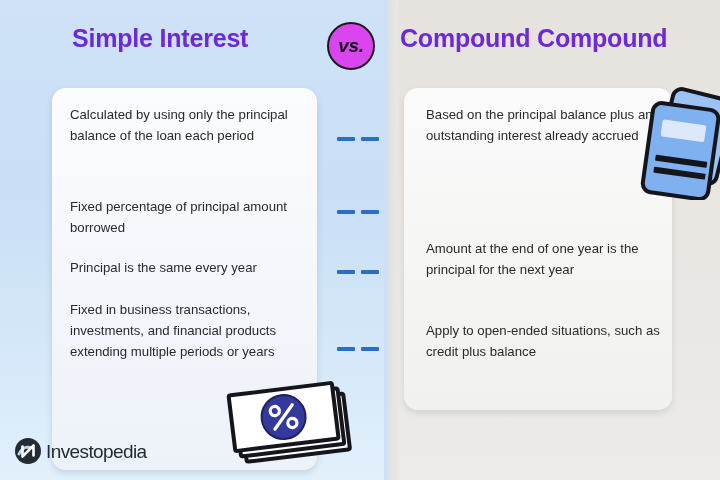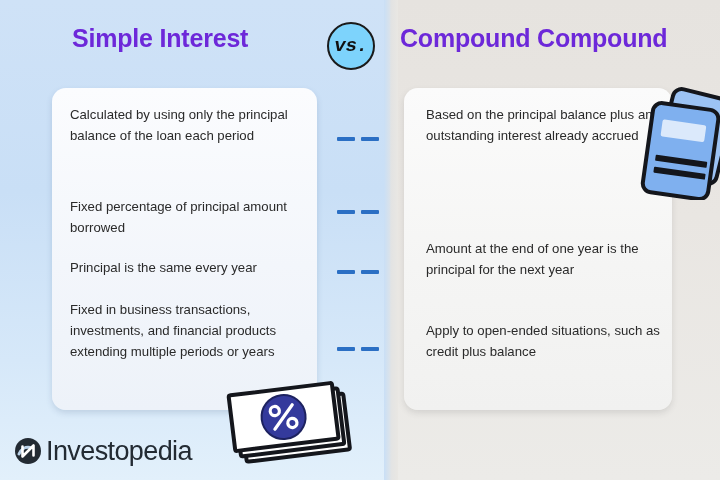--- a/index.html
+++ b/index.html
@@ -49,46 +49,45 @@
   #heading-left  { left: 72px; }
   #heading-right { left: 400px; }
 
   .vs-badge {
     position: absolute;
     left: 327px;
     top: 22px;
     width: 48px;
     height: 48px;
     border-radius: 50%;
-    background: #7dd3fc;
+    background: #d946ef;
     border: 2.5px solid #1a1a1a;
     box-sizing: border-box;
     display: flex;
     align-items: center;
     justify-content: center;
-    font-family: Liberation Mono, monospace;
   }
   .vs-badge span {
     font-size: 19px;
     font-weight: bold;
     font-style: italic;
     color: #111111;
     letter-spacing: -0.3px;
   }
   
   .panel {
     position: absolute;
     border-radius: 14px;
     box-sizing: border-box;
   }
   #panel-left {
     left: 52px;
     top: 88px;
     width: 265px;
-    height: 322px;
+    height: 382px;
     background: linear-gradient(180deg, #fbfcfe 0%, #f3f6fb 55%, #edf2f9 100%);
     box-shadow: 0 3px 6px rgba(60,90,130,0.18);
   }
   #panel-right {
     left: 404px;
     top: 88px;
     width: 268px;
     height: 322px;
     background: linear-gradient(180deg, #fbfbfb 0%, #f5f5f4 55%, #f1f1f0 100%);
     box-shadow: 0 3px 6px rgba(90,90,90,0.16);
@@ -152,21 +151,21 @@
     display: flex;
     align-items: center;
     gap: 4px;
   }
   #footer-logo .logo-mark {
     width: 28px;
     height: 28px;
     flex: 0 0 28px;
   }
   #footer-logo .logo-word {
-    font-size: 27px;
+    font-size: 19px;
     color: #232b33;
     letter-spacing: -0.6px;
     font-weight: 400;
     line-height: 1;
   }
 </style>
 </head>
 <body>
 
 <div id="infographic">

